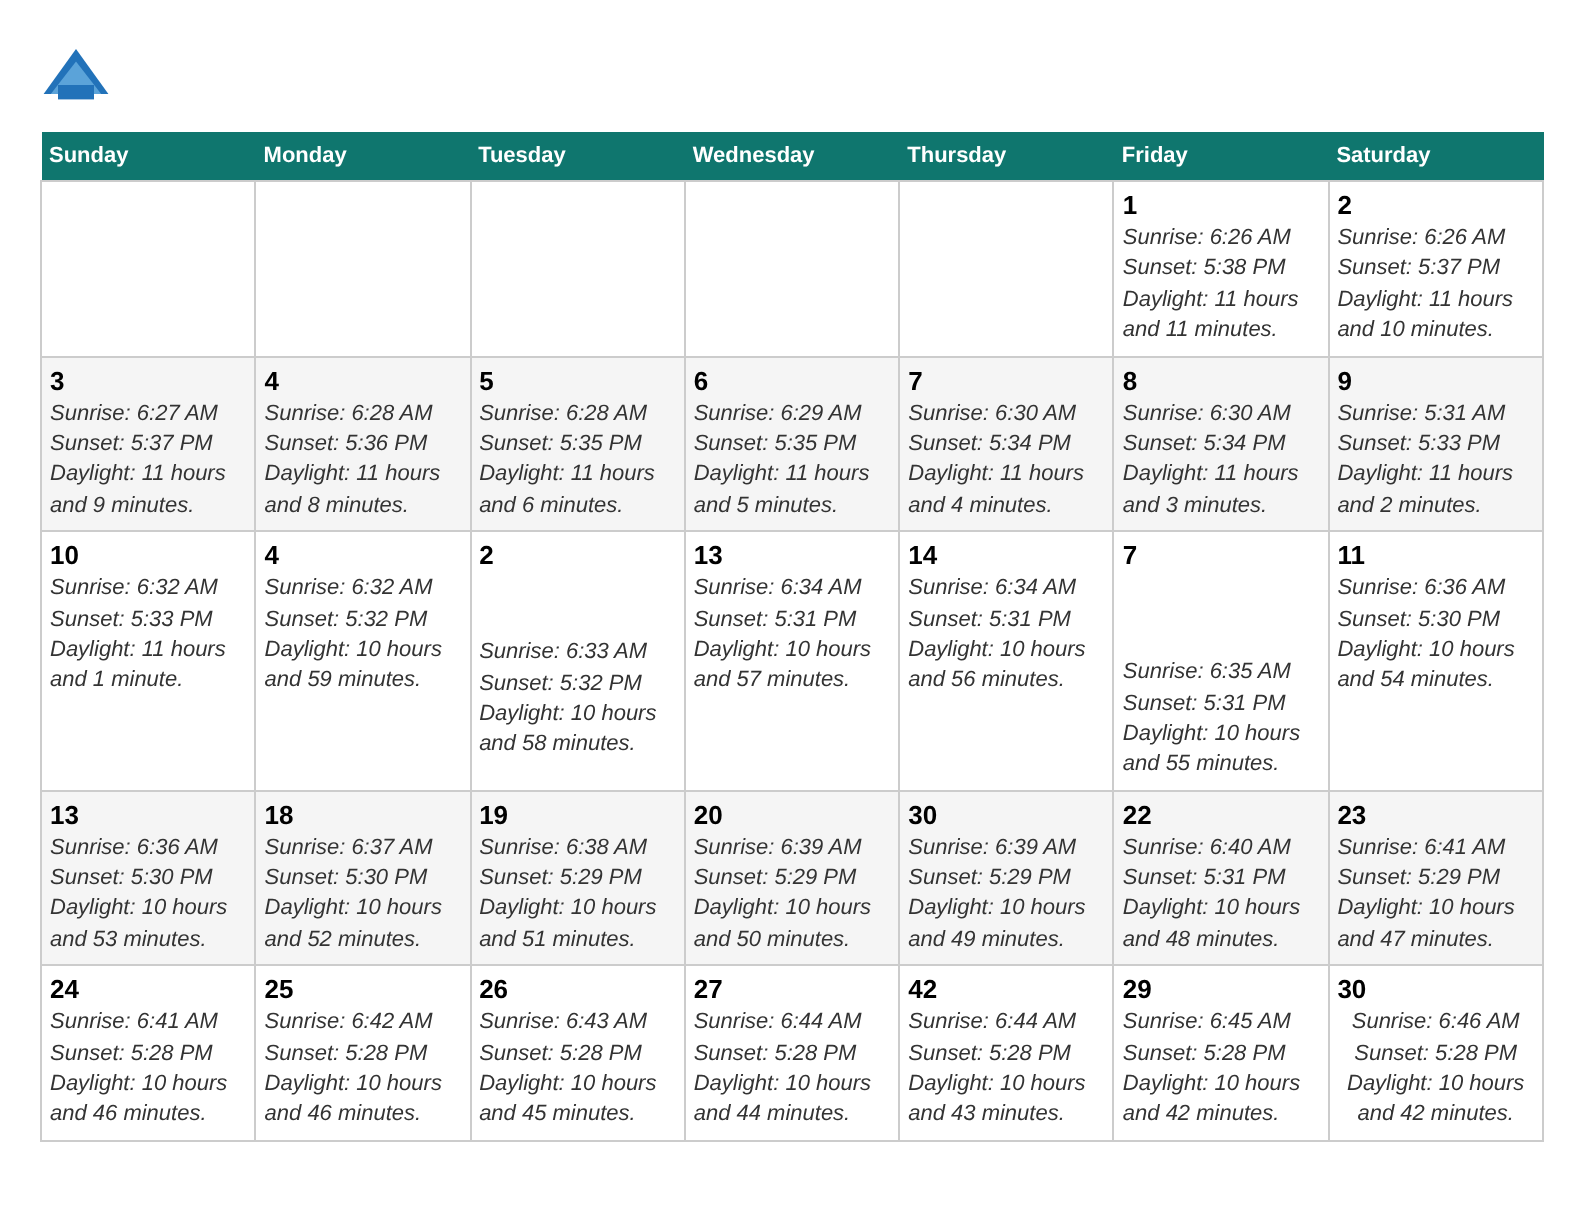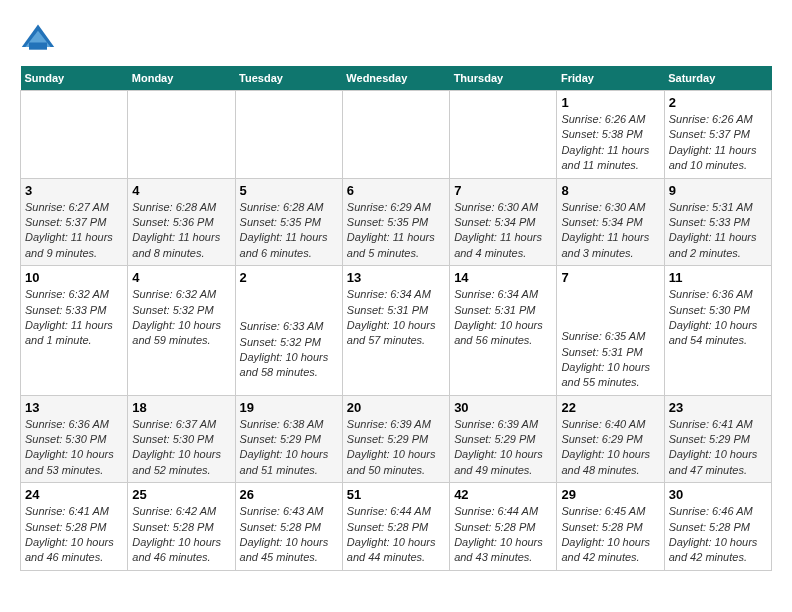--- a/index.html
+++ b/index.html
@@ -253,21 +253,21 @@
         </td>
         <td>
           <div class="day-num">30</div>
           <div class="day-info" style="white-space: pre-line;">Sunrise: 6:39 AM
 Sunset: 5:29 PM
 Daylight: 10 hours and 49 minutes.</div>
         </td>
         <td>
           <div class="day-num">22</div>
           <div class="day-info" style="white-space: pre-line;">Sunrise: 6:40 AM
-Sunset: 6:29 PM
+Sunset: 5:31 PM
 Daylight: 10 hours and 48 minutes.</div>
         </td>
         <td>
           <div class="day-num">23</div>
           <div class="day-info" style="white-space: pre-line;">Sunrise: 6:41 AM
 Sunset: 5:29 PM
 Daylight: 10 hours and 47 minutes.</div>
         </td>
       </tr>
       <tr>
@@ -283,38 +283,38 @@
 Sunset: 5:28 PM
 Daylight: 10 hours and 46 minutes.</div>
         </td>
         <td>
           <div class="day-num">26</div>
           <div class="day-info" style="white-space: pre-line;">Sunrise: 6:43 AM
 Sunset: 5:28 PM
 Daylight: 10 hours and 45 minutes.</div>
         </td>
         <td>
-          <div class="day-num">51</div>
+          <div class="day-num">27</div>
           <div class="day-info" style="white-space: pre-line;">Sunrise: 6:44 AM
 Sunset: 5:28 PM
 Daylight: 10 hours and 44 minutes.</div>
         </td>
         <td>
           <div class="day-num">42</div>
           <div class="day-info" style="white-space: pre-line;">Sunrise: 6:44 AM
 Sunset: 5:28 PM
 Daylight: 10 hours and 43 minutes.</div>
         </td>
         <td>
           <div class="day-num">29</div>
           <div class="day-info" style="white-space: pre-line;">Sunrise: 6:45 AM
 Sunset: 5:28 PM
 Daylight: 10 hours and 42 minutes.</div>
         </td>
         <td>
           <div class="day-num">30</div>
-          <div class="day-info" style="white-space: pre-line;">Sunrise: 6:46 AM
+          <div class="day-info" style="white-space: pre-line; text-align: center;">Sunrise: 6:46 AM
 Sunset: 5:28 PM
 Daylight: 10 hours and 42 minutes.</div>
         </td>
       </tr>
     </tbody>
 </table>
 
 </body></html>

